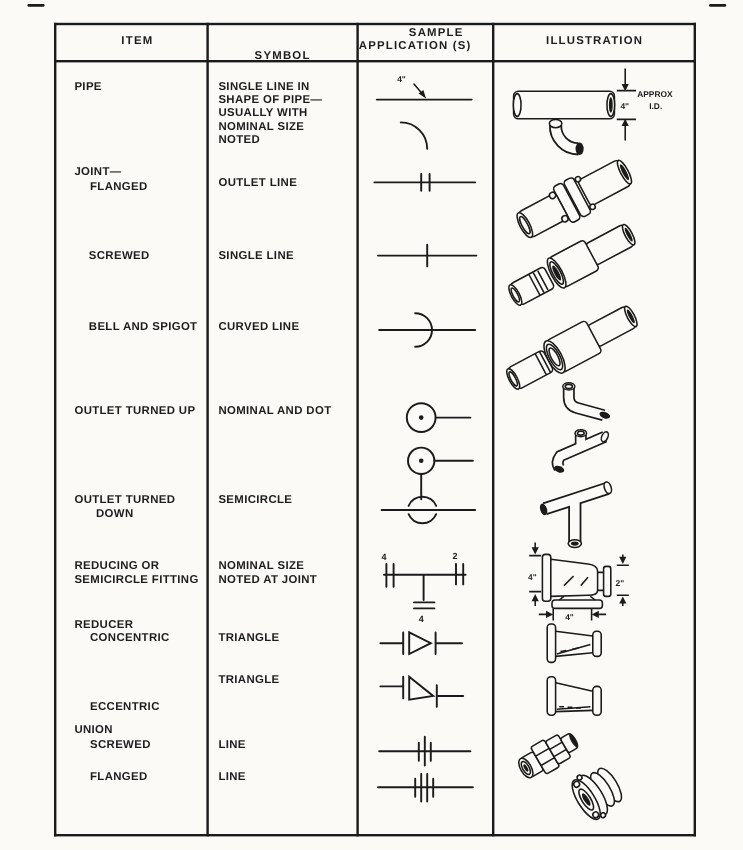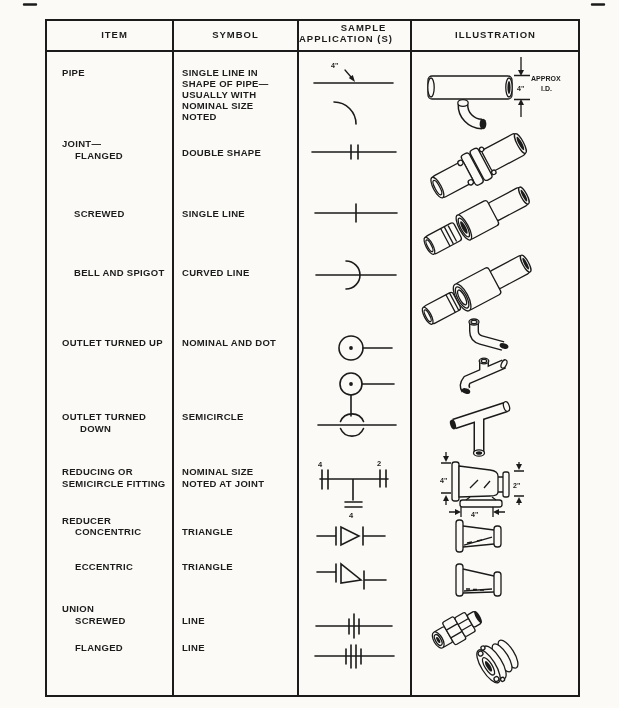--- a/index.html
+++ b/index.html
@@ -229,48 +229,48 @@
       <ellipse class="i" cx="-10" cy="0" rx="3.6" ry="10"></ellipse>
       <ellipse class="d" cx="-10" cy="0" rx="2" ry="6"></ellipse>
       <circle class="w" cx="-10" cy="-15" r="2.4"></circle>
       <circle class="w" cx="-10" cy="15" r="2.4"></circle>
       <circle class="w" cx="-5" cy="-18.5" r="2"></circle>
       <circle class="w" cx="-5" cy="18.5" r="2"></circle>
     </g>
   </svg>
 
   <div class="txt c" style="left:45px;top:29px;width:139px">ITEM</div>
-  <div class="txt c" style="left:173px;top:29px;width:125px">SYMBOL</div>
+  <div class="txt c" style="left:173px;top:41px;width:125px">SYMBOL</div>
   <div class="txt c" style="left:298px;top:22px;width:131px">SAMPLE</div>
   <div class="txt c" style="left:298px;top:33px;width:96px">APPLICATION (S)</div>
   <div class="txt c" style="left:411px;top:29px;width:169px">ILLUSTRATION</div>
 
   <div class="txt" style="left:62px;top:67px">PIPE</div>
   <div class="txt" style="left:62px;top:138px">JOINT—</div>
   <div class="txt" style="left:75px;top:150px">FLANGED</div>
   <div class="txt" style="left:74px;top:208px">SCREWED</div>
   <div class="txt" style="left:74px;top:267px">BELL AND SPIGOT</div>
   <div class="txt" style="left:62px;top:337px">OUTLET TURNED UP</div>
   <div class="txt" style="left:62px;top:411px">OUTLET TURNED</div>
   <div class="txt" style="left:80px;top:423px">DOWN</div>
   <div class="txt" style="left:62px;top:466px">REDUCING OR</div>
   <div class="txt" style="left:62px;top:478px">SEMICIRCLE FITTING</div>
   <div class="txt" style="left:62px;top:515px">REDUCER</div>
   <div class="txt" style="left:75px;top:526px">CONCENTRIC</div>
-  <div class="txt" style="left:75px;top:561px">ECCENTRIC</div>
+  <div class="txt" style="left:75px;top:584px">ECCENTRIC</div>
   <div class="txt" style="left:62px;top:603px">UNION</div>
   <div class="txt" style="left:75px;top:615px">SCREWED</div>
   <div class="txt" style="left:75px;top:642px">FLANGED</div>
 
   <div class="txt" style="left:182px;top:67px">SINGLE LINE IN</div>
   <div class="txt" style="left:182px;top:78px">SHAPE OF PIPE—</div>
   <div class="txt" style="left:182px;top:89px">USUALLY WITH</div>
   <div class="txt" style="left:182px;top:100px">NOMINAL SIZE</div>
   <div class="txt" style="left:182px;top:111px">NOTED</div>
-  <div class="txt" style="left:182px;top:147px">DOUBLE SHAPE</div>
+  <div class="txt" style="left:182px;top:147px">OUTLET LINE</div>
   <div class="txt" style="left:182px;top:208px">SINGLE LINE</div>
   <div class="txt" style="left:182px;top:267px">CURVED LINE</div>
   <div class="txt" style="left:182px;top:337px">NOMINAL AND DOT</div>
   <div class="txt" style="left:182px;top:411px">SEMICIRCLE</div>
   <div class="txt" style="left:182px;top:466px">NOMINAL SIZE</div>
   <div class="txt" style="left:182px;top:478px">NOTED AT JOINT</div>
   <div class="txt" style="left:182px;top:526px">TRIANGLE</div>
   <div class="txt" style="left:182px;top:561px">TRIANGLE</div>
   <div class="txt" style="left:182px;top:615px">LINE</div>
   <div class="txt" style="left:182px;top:642px">LINE</div>

